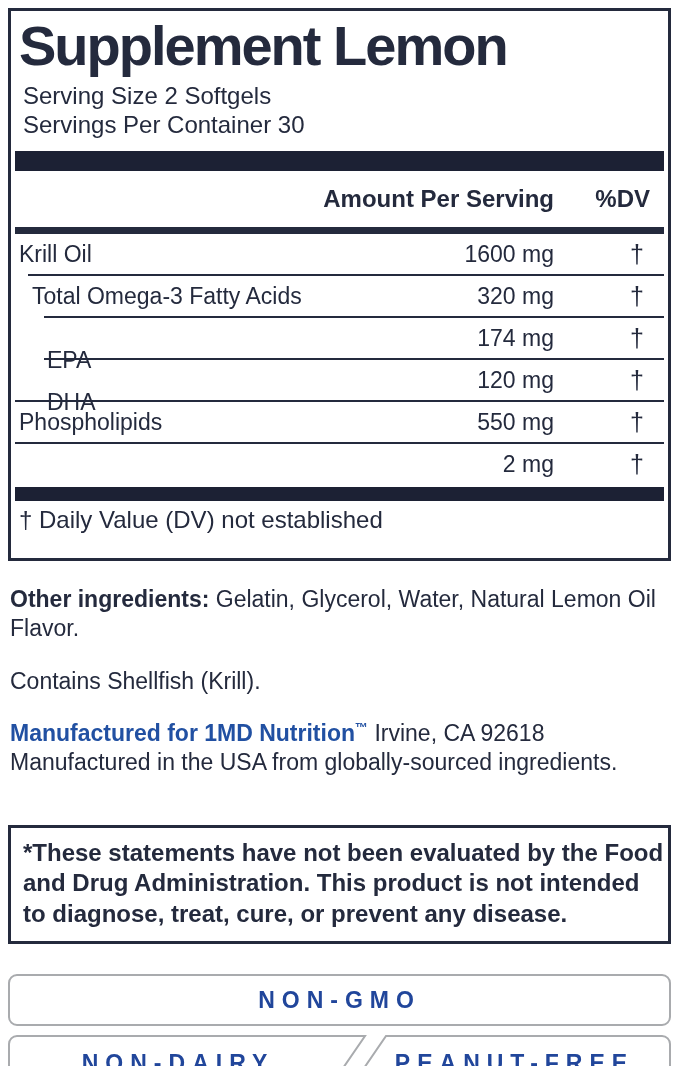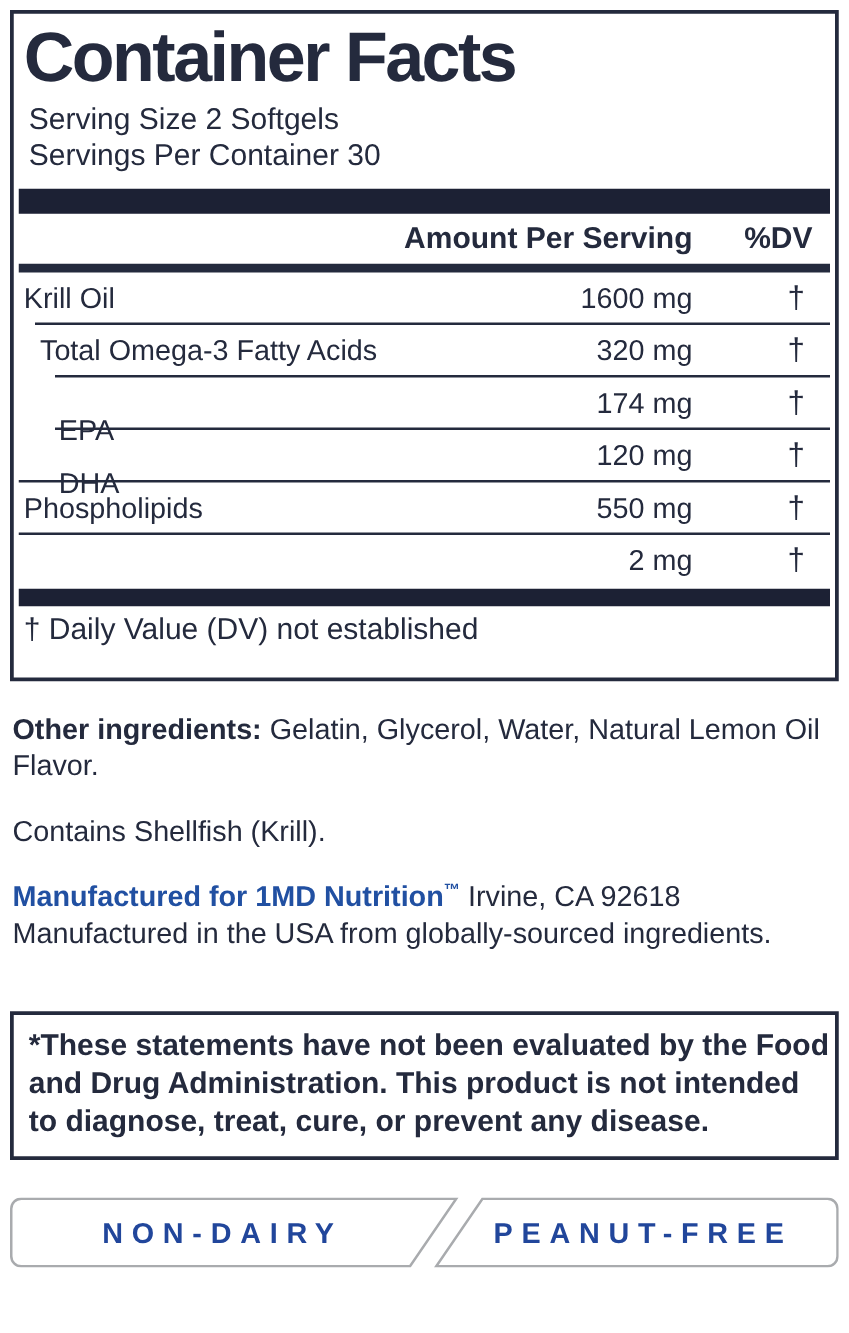--- a/index.html
+++ b/index.html
@@ -29,21 +29,21 @@
   }
   .serving{
     font-size:24px;line-height:1.22;padding-left:8px;color:var(--ink);
   }
   .serving.first{margin-top:4px;}
   .bar{
     height:20px;background:var(--bar);margin-top:12px;
   }
   .bar2{height:14px;margin-top:3px;}
   .hrow{
-    display:flex;align-items:center;height:40px;font-weight:bold;font-size:24px;
+    display:flex;align-items:center;height:56px;font-weight:bold;font-size:24px;
   }
   .hamount{margin-left:auto;}
   .hdv{width:110px;text-align:right;padding-right:14px;}
   .thick{height:7px;background:var(--ink);}
   .row{display:flex;align-items:center;height:40px;font-size:23px;}
   .nm{white-space:nowrap;}
   .ind0{padding-left:4px;}
   .ind1{padding-left:17px;}
   .ind2{padding-left:32px;margin-top:45px;}
   .amt{margin-left:auto;white-space:nowrap;text-align:right;}
@@ -91,21 +91,21 @@
   }
   .split-left{left:0;width:340px;}
   .split-right{left:350px;right:0;}
 </style>
 </head>
 <body>
 
 <div class="page">
 
   <section class="panel">
-    <h1 class="title">Container Facts</h1>
+    <h1 class="title">Supplement Lemon</h1>
     <p class="serving first">Serving Size 2 Softgels</p>
     <p class="serving">Servings Per Container 30</p>
 
     <div class="bar"></div>
 
     <div class="hrow">
       <span class="hamount">Amount Per Serving</span>
       <span class="hdv">%DV</span>
     </div>
 
@@ -162,20 +162,23 @@
 
   <p class="para">
     <span class="mfg">Manufactured for 1MD Nutrition</span><span class="tm">™</span> <span>Irvine, CA 92618</span><br>
     <span>Manufactured in the USA from globally-sourced ingredients.</span>
   </p>
 
   <div class="disclaimer">*These statements have not been evaluated by the Food and Drug Administration. This product is not intended to diagnose, treat, cure, or prevent any disease.</div>
 
   <div class="badges">
 
+    <div class="badge">
+      <span class="badge-label">NON-GMO</span>
+    </div>
 
     <div class="badge-split">
       <svg viewBox="0 0 663 56" width="663" height="56">
         <path d="M 9 1 L 357 1 L 320 55 L 9 55 A 8 8 0 0 1 1 47 L 1 9 A 8 8 0 0 1 9 1 Z" fill="#ffffff" style="stroke:var(--badge_border);" stroke-width="2"></path>
         <path d="M 378 1 L 654 1 A 8 8 0 0 1 662 9 L 662 47 A 8 8 0 0 1 654 55 L 341 55 Z" fill="#ffffff" style="stroke:var(--badge_border);" stroke-width="2"></path>
       </svg>
       <span class="split-label split-left badge-label">NON-DAIRY</span>
       <span class="split-label split-right badge-label">PEANUT-FREE</span>
     </div>
 

